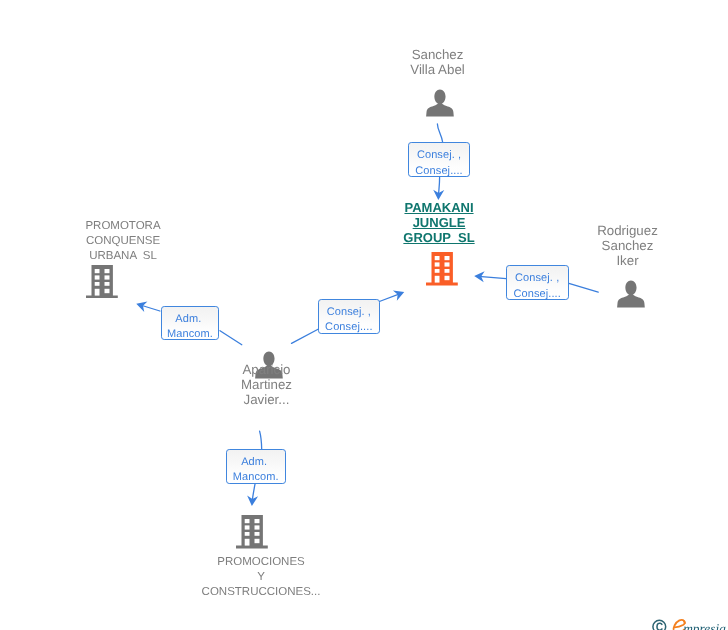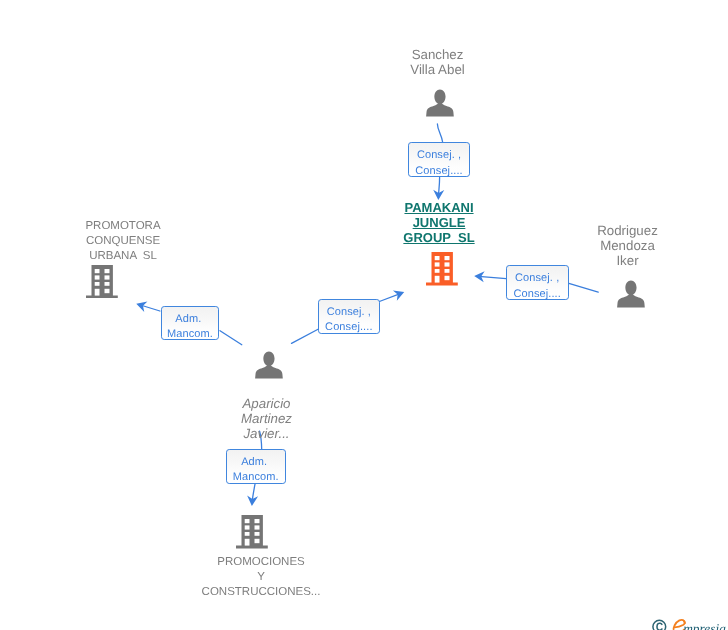--- a/index.html
+++ b/index.html
@@ -95,26 +95,26 @@
         <rect x="18.5" y="23.8" width="5" height="4.4"></rect>
       </g>
     </svg>
 
   <div class="node-text" style="left:437.5px;top:46.8px;">Sanchez
 Villa Abel</div>
   <div class="node-text company" style="left:439.0px;top:200.3px;">PAMAKANI
 JUNGLE
 GROUP  SL</div>
   <div class="node-text" style="left:627.5px;top:223.3px;">Rodriguez
-Mendoza
+Sanchez
 Iker</div>
   <div class="node-text org" style="left:99.0px;top:219px;margin-left:24px;">PROMOTORA
 CONQUENSE
 URBANA  SL</div>
-  <div class="node-text" style="left:266.5px;top:396px;font-style:italic;">Aparicio
+  <div class="node-text" style="left:266.5px;top:362px;">Aparicio
 Martinez
 Javier...</div>
   <div class="node-text org" style="left:250.0px;top:554.6px;margin-left:11px;">PROMOCIONES
 Y
 CONSTRUCCIONES...</div>
 
   <div class="edge-label" style="left:407.8px;top:142.0px;width:62.5px;height:35.3px;">Consej. ,
 Consej....</div>
   <div class="edge-label" style="left:505.8px;top:265.1px;width:62.8px;height:35.3px;">Consej. ,
 Consej....</div>

